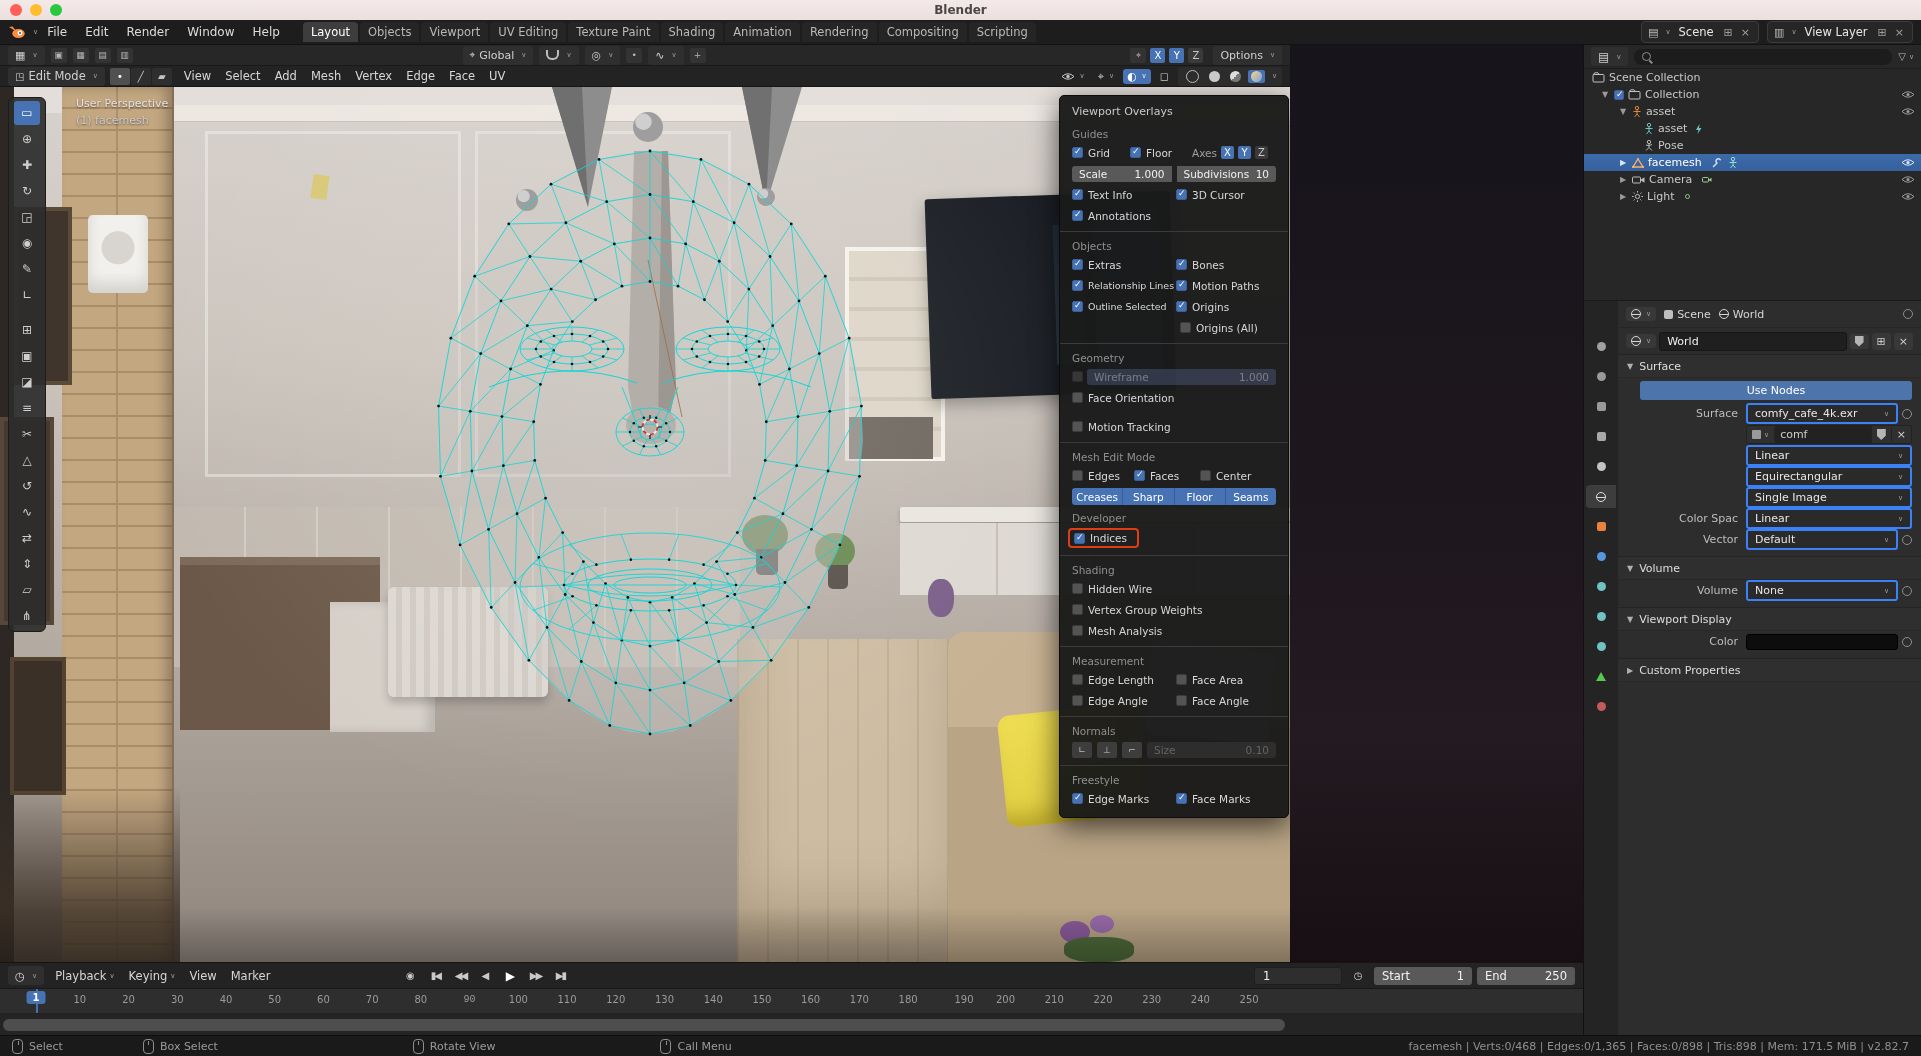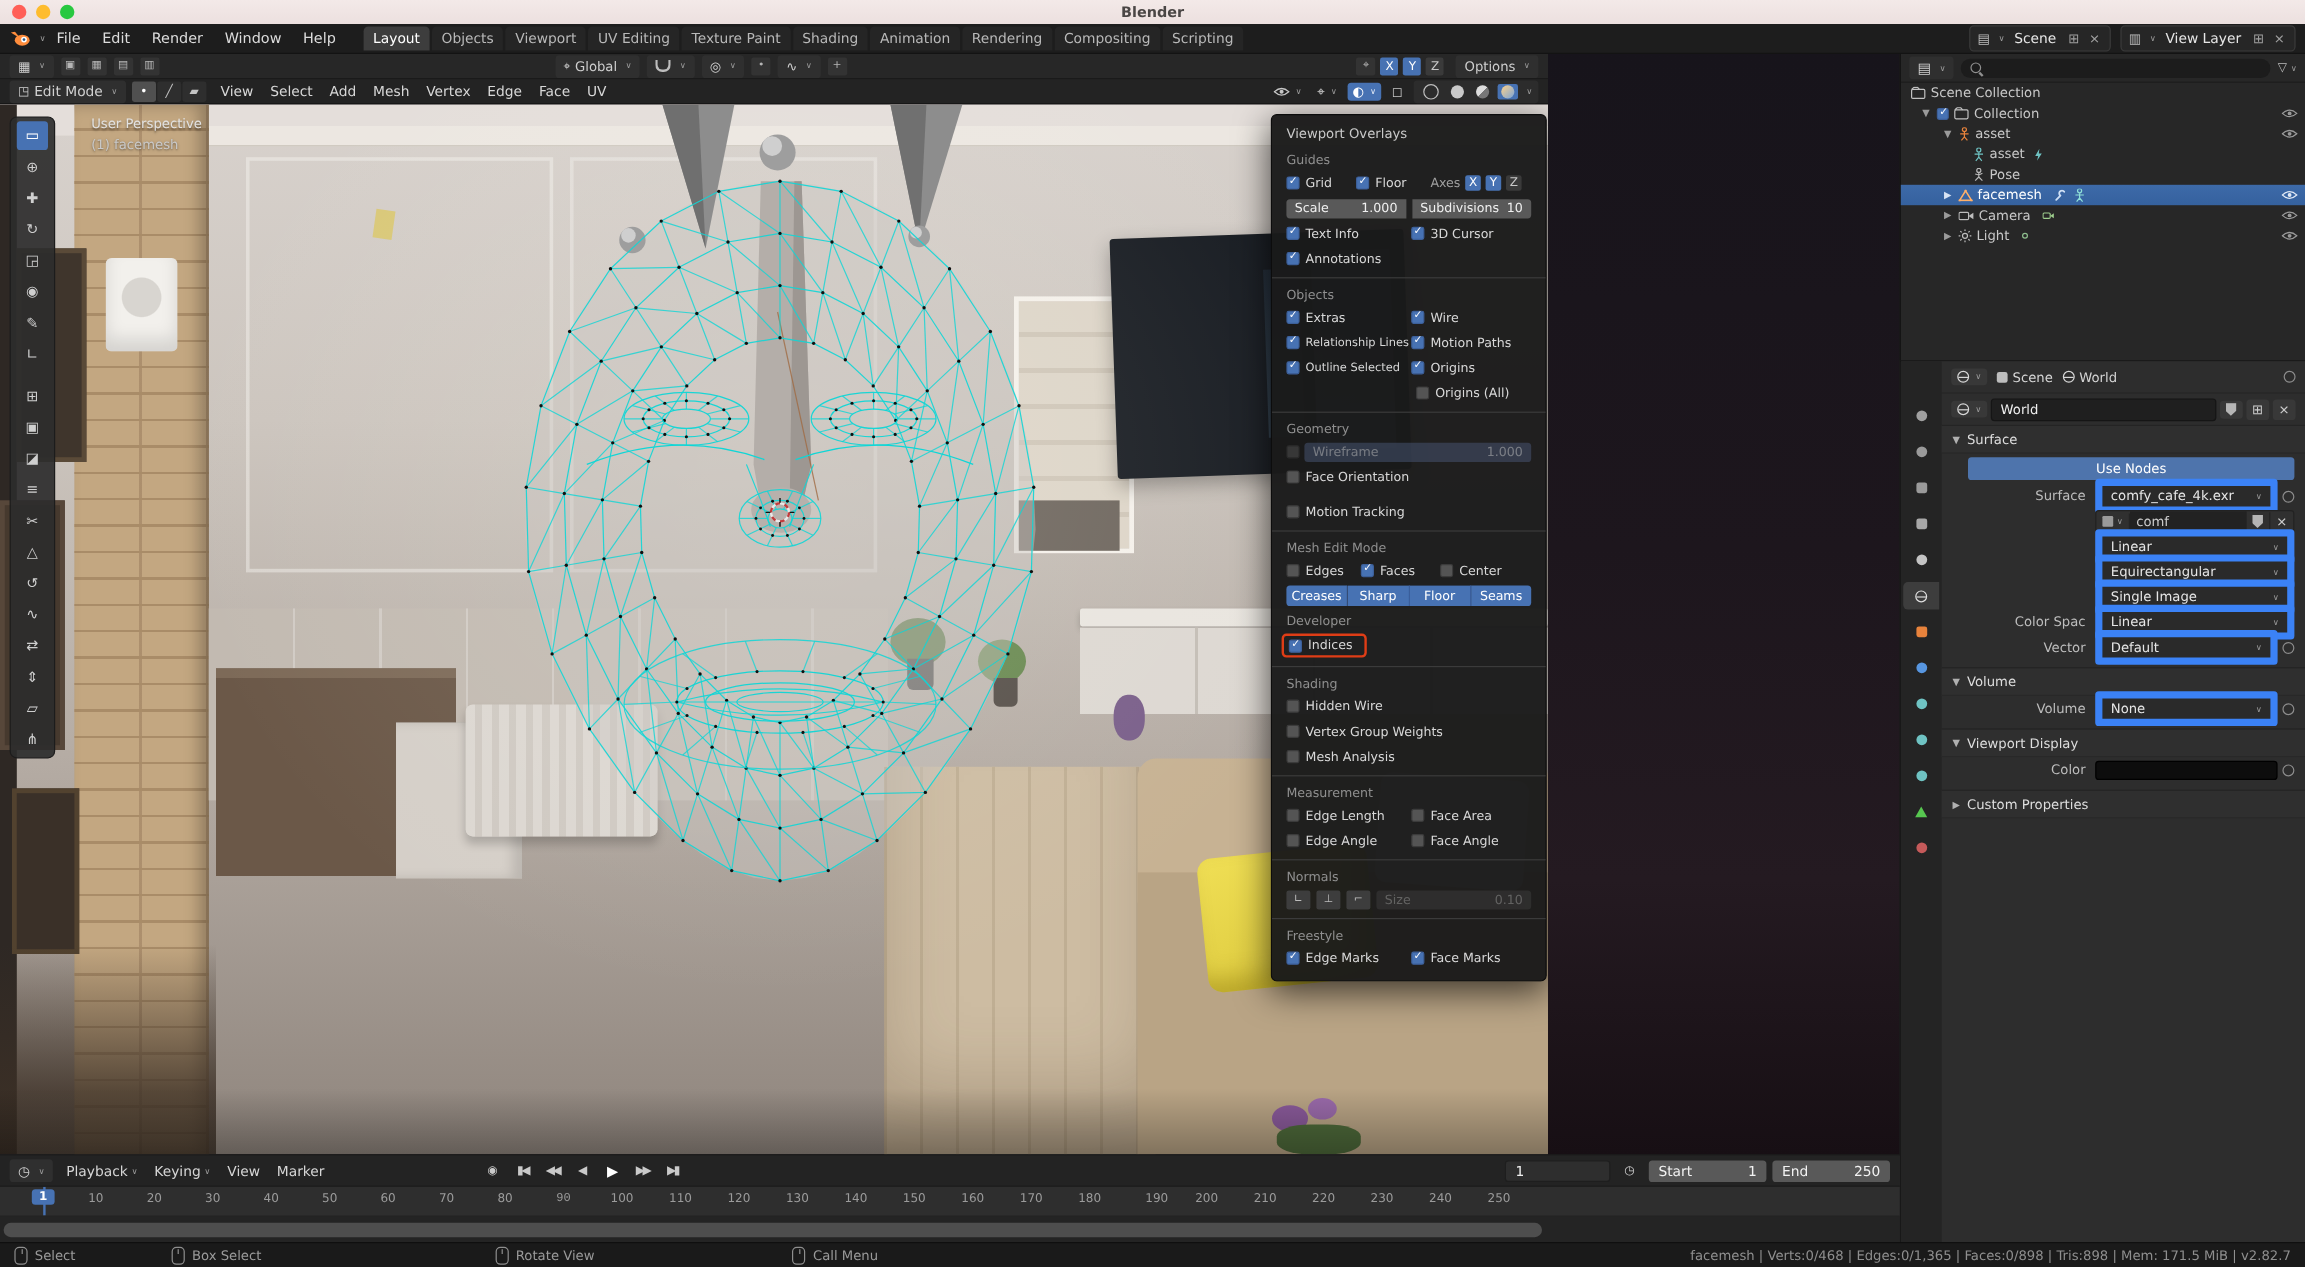--- a/index.html
+++ b/index.html
@@ -116,21 +116,21 @@
   .crumb{display:flex;align-items:center;gap:4px;color:#d5d5d5;}
   .dbrow{height:26px;display:flex;align-items:center;gap:3px;padding:0 8px;}
   .iconbtn{display:flex;align-items:center;background:#383838;border-radius:3px;padding:2px 5px;gap:2px;color:#ccc;}
   .namefield{flex:1;background:#1f1f1f;border:1px solid #151515;border-radius:3px;color:#efefef;padding:2px 7px;}
   .shield{width:9px;height:11px;background:#b5b5b5;clip-path:polygon(0 0,100% 0,100% 62%,50% 100%,0 62%);display:inline-block;}
   .phead{height:22px;display:flex;align-items:center;gap:6px;padding:0 9px;background:#2f2f2f;border-top:1px solid #242424;border-bottom:1px solid #282828;color:#dedede;}
   .phead .arr{font-size:8px;color:#b0b0b0;}
   .prow{height:21px;display:flex;align-items:center;padding:0 9px 0 0;}
   .plabel{width:128px;text-align:right;padding-right:8px;color:#bdbdbd;flex:none;box-sizing:border-box;}
   .pval{flex:1;display:flex;align-items:center;gap:4px;}
-  .dd{flex:1;background:#2a2a2a;border:6px solid #3b82f6;border-radius:3px;color:#e6e6e6;padding:2px 7px;display:flex;align-items:center;justify-content:space-between;}
+  .dd{flex:1;background:#2a2a2a;border:2px solid #3b82f6;border-radius:3px;color:#e6e6e6;padding:2px 7px;display:flex;align-items:center;justify-content:space-between;}
   .btn-blue{flex:1;background:#4e74ac;border-radius:3px;color:#fff;text-align:center;padding:3px 0;}
   .dot{width:8px;height:8px;border:1.4px solid #8c8c8c;border-radius:50%;flex:none;}
   .swatch{flex:1;height:14px;background:#0d0d0d;border:1px solid #000;border-radius:3px;}
   .segsmall{display:flex;align-items:center;background:#303030;border-radius:3px;overflow:hidden;border:1px solid #222;}
   .segsmall>span{padding:2px 5px;border-right:1px solid #242424;color:#ccc;display:flex;align-items:center;}
 
   
   .timeline{left:0;top:962px;width:1583px;height:73px;background:#2b2b2b;border-top:1px solid #141414;box-sizing:border-box;}
   .tl-head{height:25px;background:#232323;display:flex;align-items:center;gap:4px;padding:0 8px;border-bottom:1px solid #191919;font-size:11.5px;}
   .tl-head .menu{padding:1px 7px;color:#d6d6d6;display:flex;align-items:center;}
@@ -752,21 +752,21 @@
       </div>
       <div class="div"></div>
       <div class="h">Objects</div>
       <div class="r">
         <span class="cbrow w1">
             <span class="cb on"></span>
             <span class="lb">Extras</span>
           </span>
         <span class="cbrow">
             <span class="cb on"></span>
-            <span class="lb">Wire</span>
+            <span class="lb">Bones</span>
           </span>
       </div>
       <div class="r">
         <span class="cbrow w1">
             <span class="cb on"></span>
             <span class="lb" style="font-size:9.5px">Relationship Lines</span>
           </span>
         <span class="cbrow">
             <span class="cb on"></span>
             <span class="lb">Motion Paths</span>

